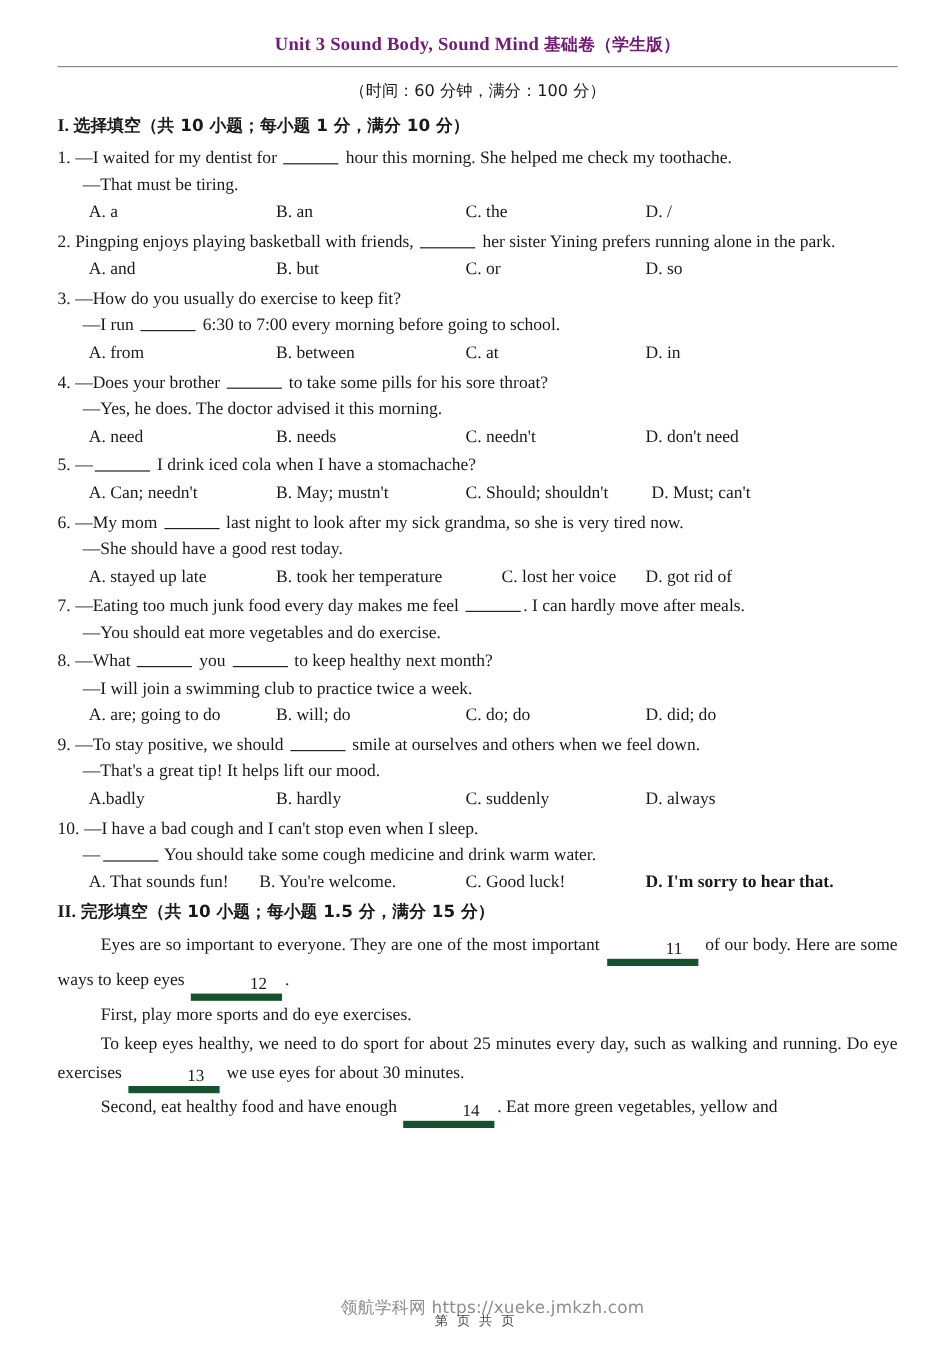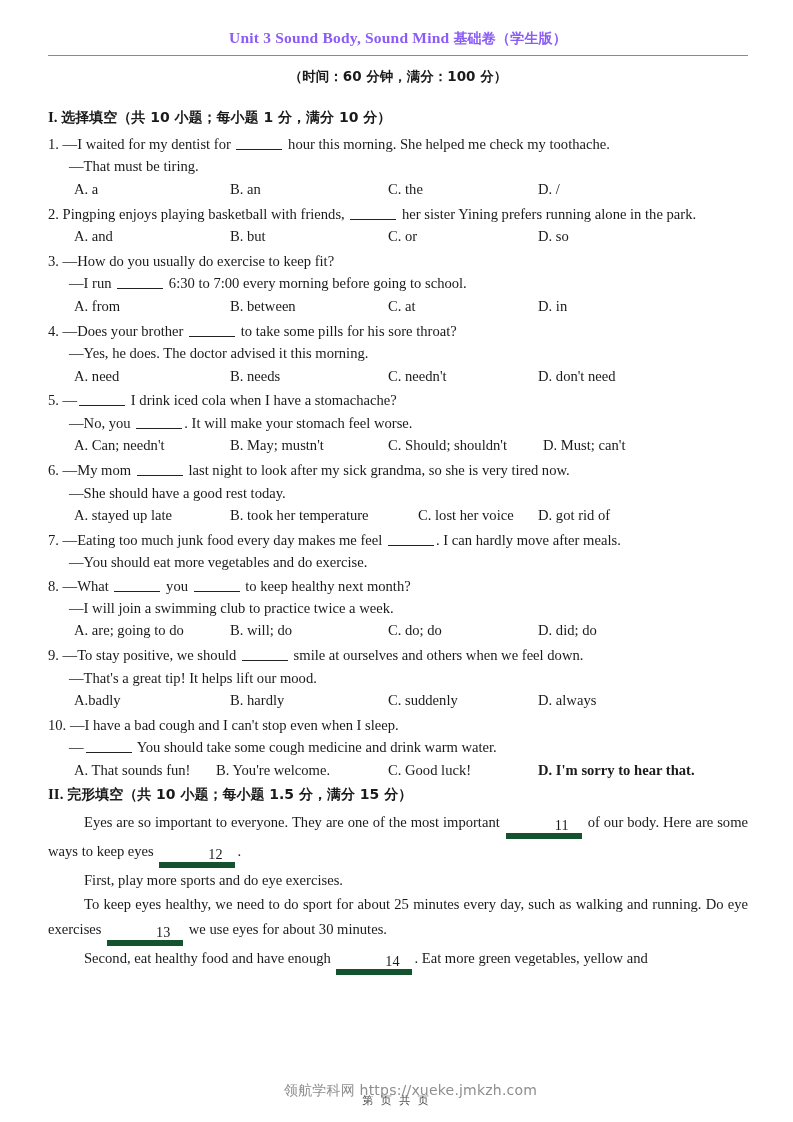--- a/index.html
+++ b/index.html
@@ -19,21 +19,21 @@
     position: absolute;
     left: 0; top: 0;
     width: 793px;
     height: 1122px;
     box-sizing: border-box;
     padding: 28px 45px 0 48px;
   }
   
   .doc-title {
     text-align: center;
-    color: #8b5cf6;
+    color: #701a75;
     font-weight: bold;
     font-size: 15.5px;
     letter-spacing: 0.2px;
     line-height: 20px;
     margin: 0 0 7px 0;
     white-space: nowrap;
   }
   .doc-title .cn {
     font-family: "DejaVu Sans", "Liberation Sans", sans-serif;
     font-size: 14px;
@@ -41,22 +41,21 @@
   .title-rule {
     border: 0;
     border-top: 1px solid #8a8a8a;
     margin: 0 0 10px 0;
     height: 0;
   }
   .exam-meta {
     text-align: center;
     font-size: 14.5px;
     line-height: 20px;
-    margin: 0 0 21px 0;
-    font-weight: bold;
+    margin: 0 0 9px 0;
   }
   .exam-meta .cn {
     font-family: "DejaVu Sans", "Liberation Sans", sans-serif;
     font-size: 13.5px;
   }
   
   .section-head {
     font-weight: bold;
     font-size: 15px;
     line-height: 21px;
@@ -220,21 +219,20 @@
     <div class="options">
       <span class="opt opt-a">A. need</span>
       <span class="opt opt-b">B. needs</span>
       <span class="opt opt-c">C. needn't</span>
       <span class="opt opt-d">D. don't need</span>
     </div>
   </div>
 
   <div class="question">
     <p class="q-line"><span>5.</span> <span>—</span><span class="blank"></span><span> I drink iced cola when I have a stomachache?</span></p>
-    <p class="q-line reply"><span>—No, you </span><span class="blank"></span><span>. It will make your stomach feel worse.</span></p>
     <div class="options cols-q5">
       <span class="opt opt-a">A. Can; needn't</span>
       <span class="opt opt-b">B. May; mustn't</span>
       <span class="opt opt-c">C. Should; shouldn't</span>
       <span class="opt opt-d">D. Must; can't</span>
     </div>
   </div>
 
   <div class="question">
     <p class="q-line"><span>6.</span> <span>—My mom </span><span class="blank"></span><span> last night to look after my sick grandma, so she is very tired now.</span></p>

